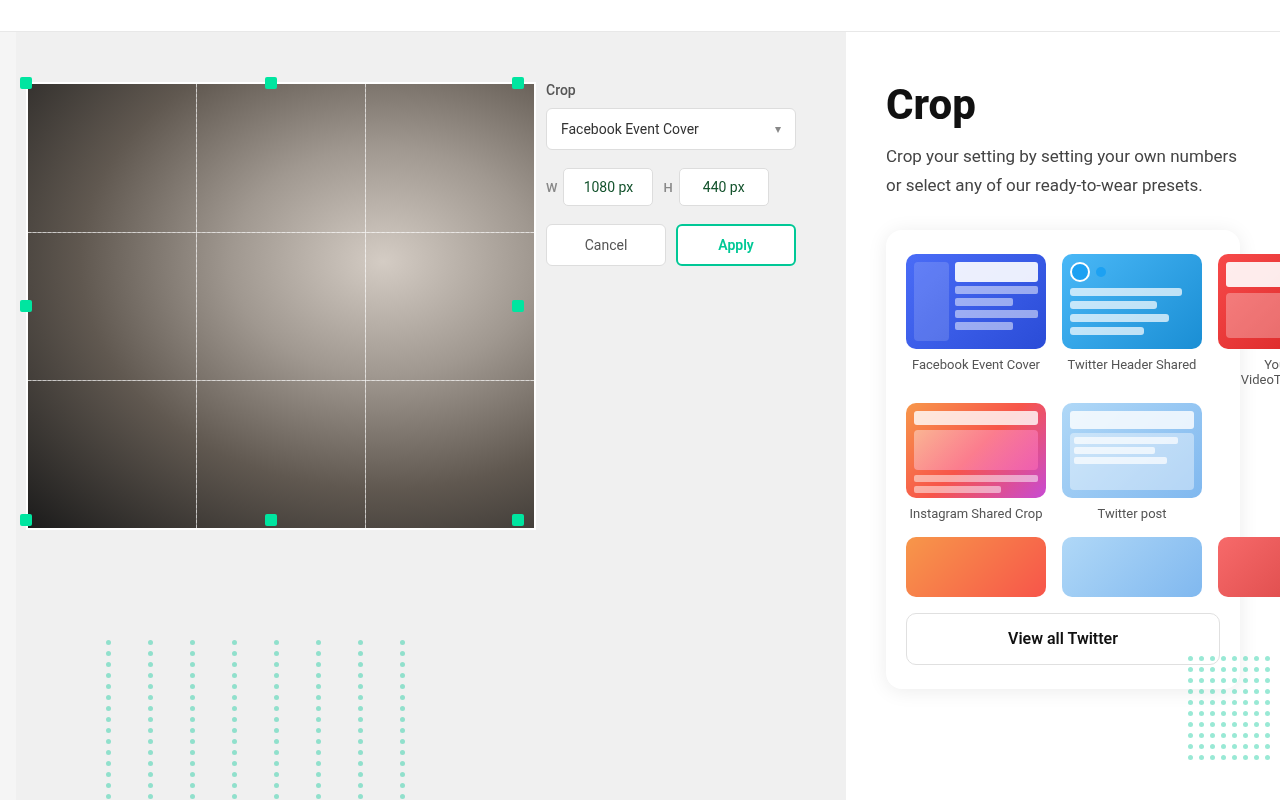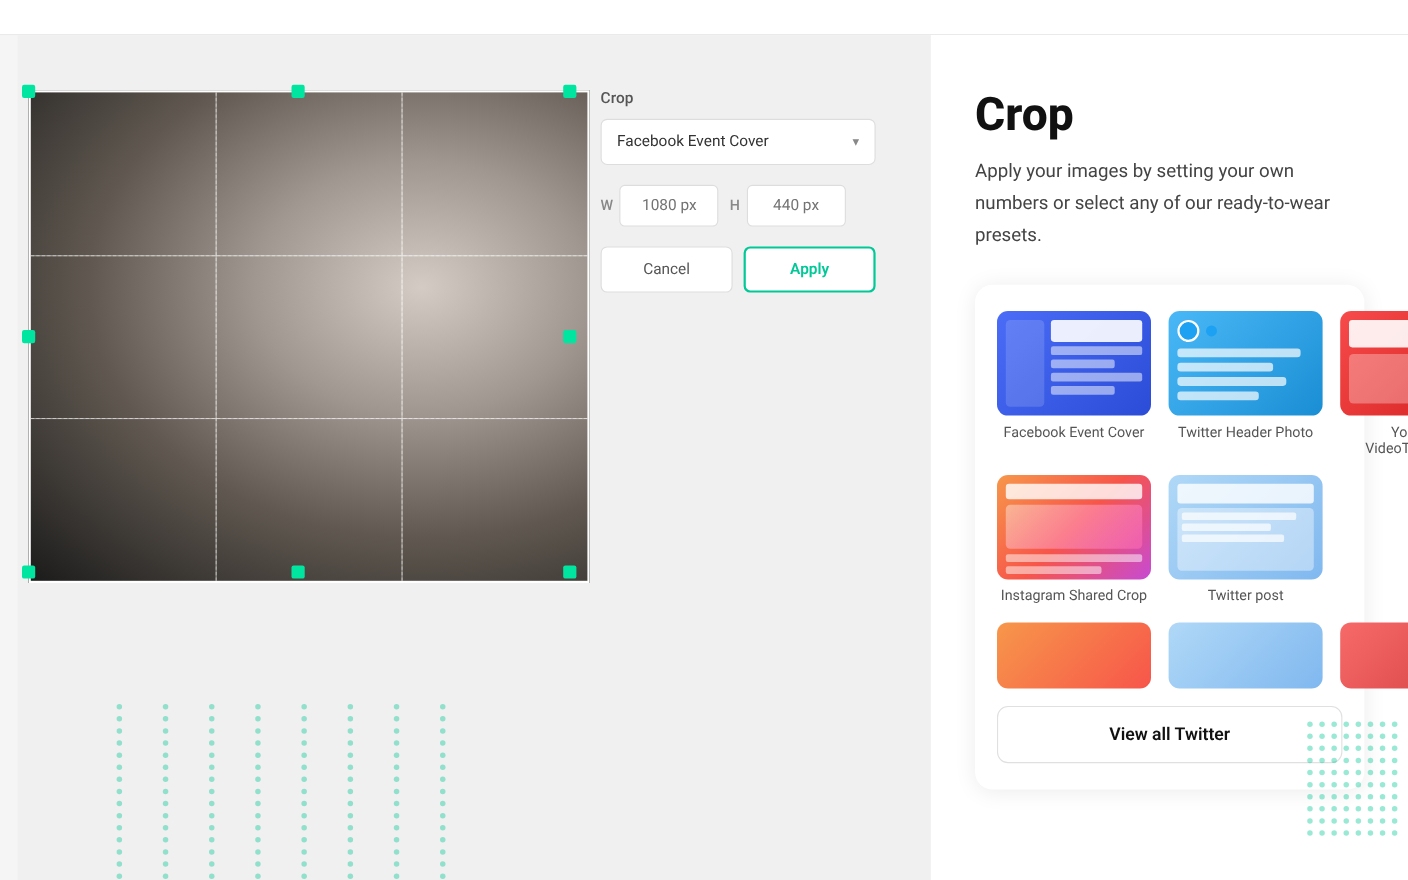--- a/index.html
+++ b/index.html
@@ -182,21 +182,21 @@
     }
 
     .dim-input {
       width: 90px;
       height: 38px;
       border: 1px solid #ddd;
       border-radius: 5px;
       background: #fff;
       text-align: center;
       font-size: 14px;
-      color: #737373;
+      color: #14532d;
       display: flex;
       align-items: center;
       justify-content: center;
     }
 
     .buttons-row {
       display: flex;
       gap: 10px;
     }
 
@@ -768,21 +768,21 @@
           <div class="dot-item"></div>
           <div class="dot-item"></div>
       </div>
     </div>
 
   </div>
 
   <div class="right-panel">
 
     <h1 class="panel-title">Crop</h1>
-    <p class="panel-desc">Apply your images by setting your own numbers or select any of our ready-to-wear presets.</p>
+    <p class="panel-desc">Crop your setting by setting your own numbers or select any of our ready-to-wear presets.</p>
 
     <div class="presets-container">
 
       <div class="presets-grid">
 
         <div class="preset-card">
           <div class="preset-thumb thumb-facebook">
             <div class="thumb-facebook-inner">
               <div class="fb-sidebar"></div>
               <div class="fb-content">
@@ -805,21 +805,21 @@
                 <div class="tw-dot"></div>
               </div>
               <div class="tw-lines">
                 <div class="tw-line" style="width:90%"></div>
                 <div class="tw-line" style="width:70%"></div>
                 <div class="tw-line" style="width:80%"></div>
                 <div class="tw-line" style="width:60%"></div>
               </div>
             </div>
           </div>
-          <span class="preset-name">Twitter Header Photo</span>
+          <span class="preset-name">Twitter Header Shared</span>
         </div>
 
         <div class="preset-card">
           <div class="preset-thumb thumb-youtube">
             <div class="thumb-youtube-inner">
               <div class="yt-header"></div>
               <div class="yt-content">
                 <div class="yt-main"></div>
 
               </div>

